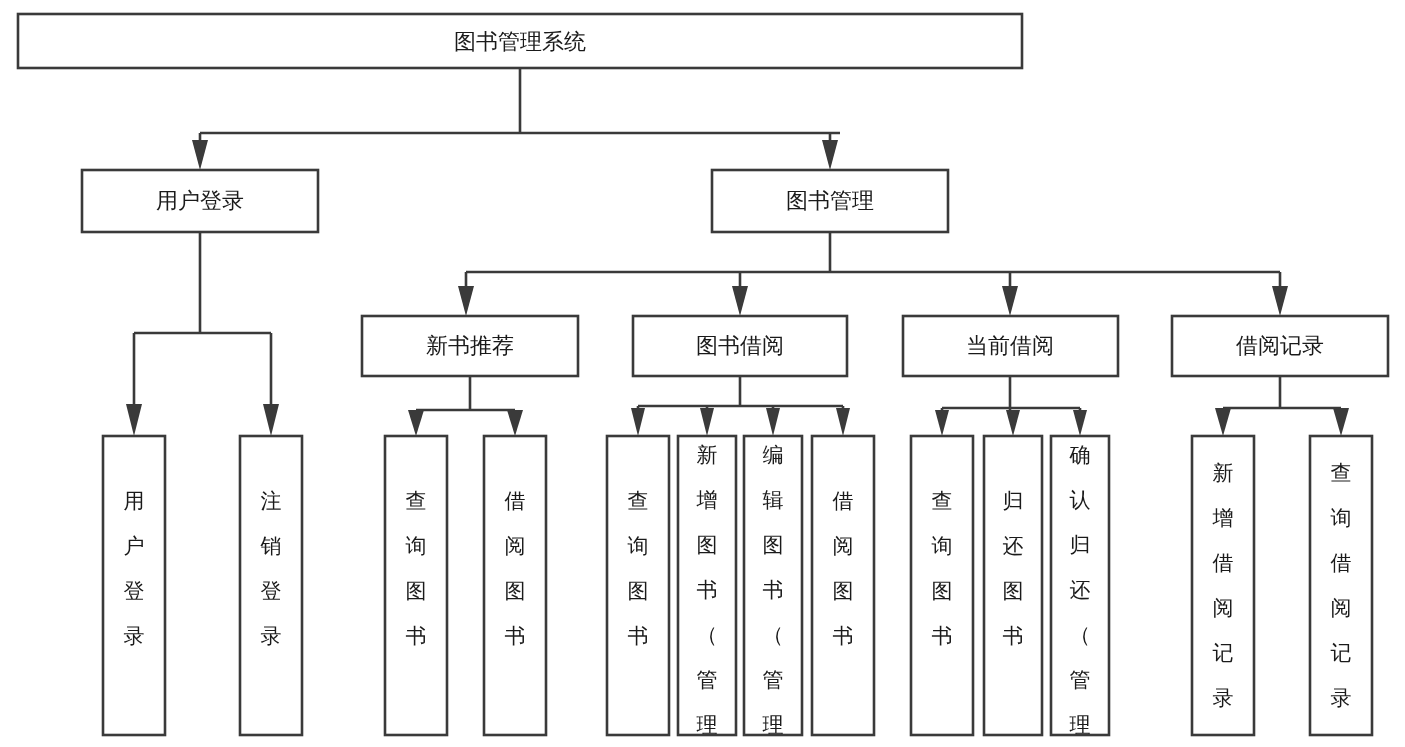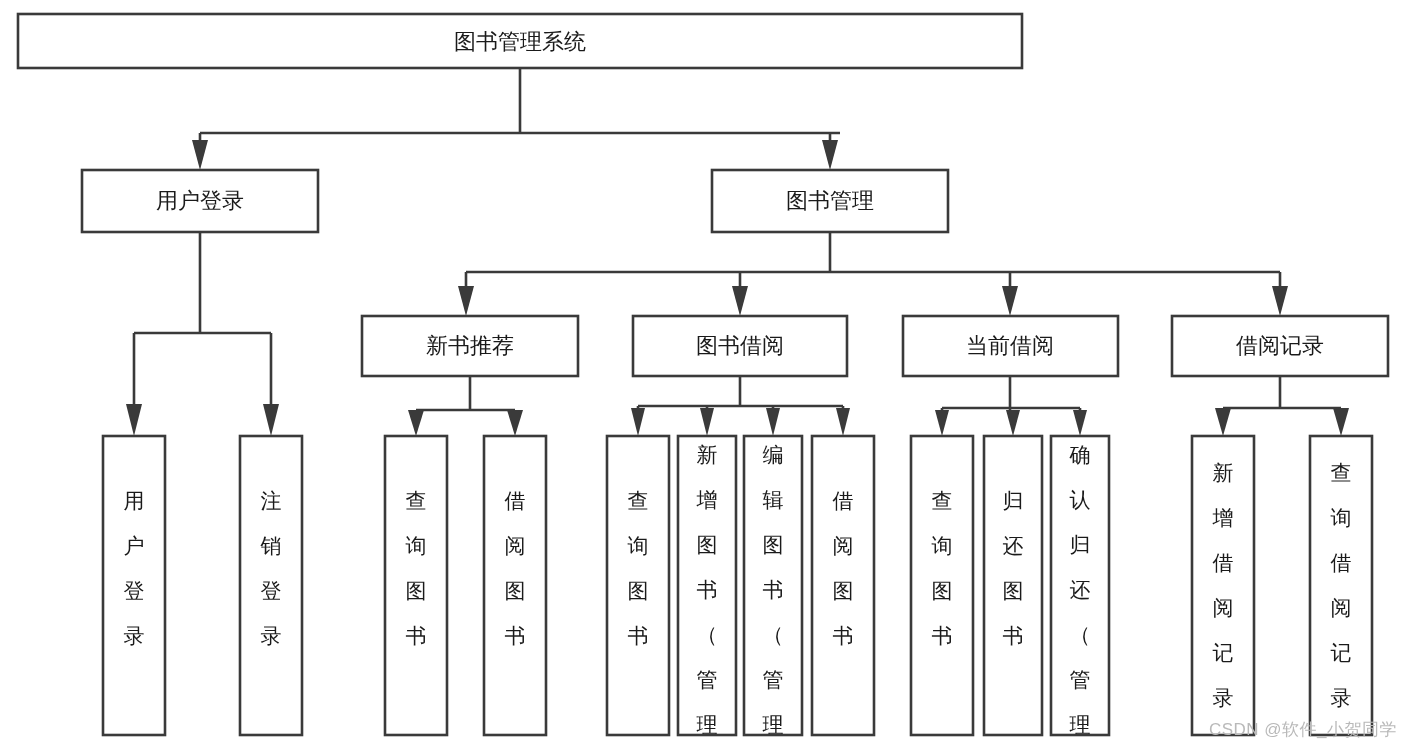--- a/index.html
+++ b/index.html
@@ -206,15 +206,14 @@
       </g>
 
       <g>
         <rect class="node-rect" x="1310" y="436" width="62" height="299"></rect>
         <text class="node-label-v" x="1341" y="480"><tspan x="1341" y="480">查</tspan><tspan x="1341" y="525">询</tspan><tspan x="1341" y="570">借</tspan><tspan x="1341" y="615">阅</tspan><tspan x="1341" y="660">记</tspan><tspan x="1341" y="705">录</tspan></text>
       </g>
 
     </g>
   </svg>
 
-  <div class="watermark-text">CSDN @软件_小贺同学</div>
 
 </div>
 
 </body></html>

